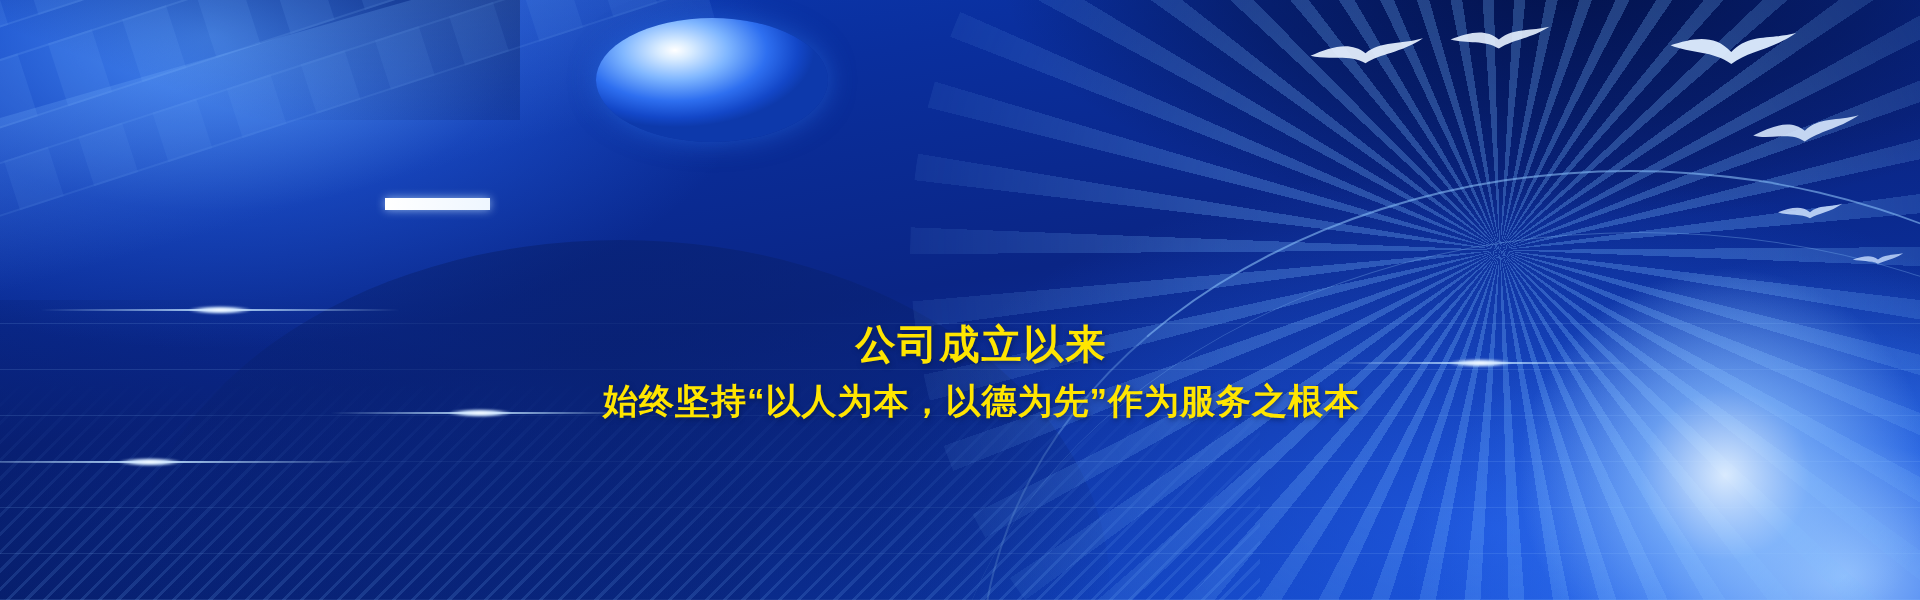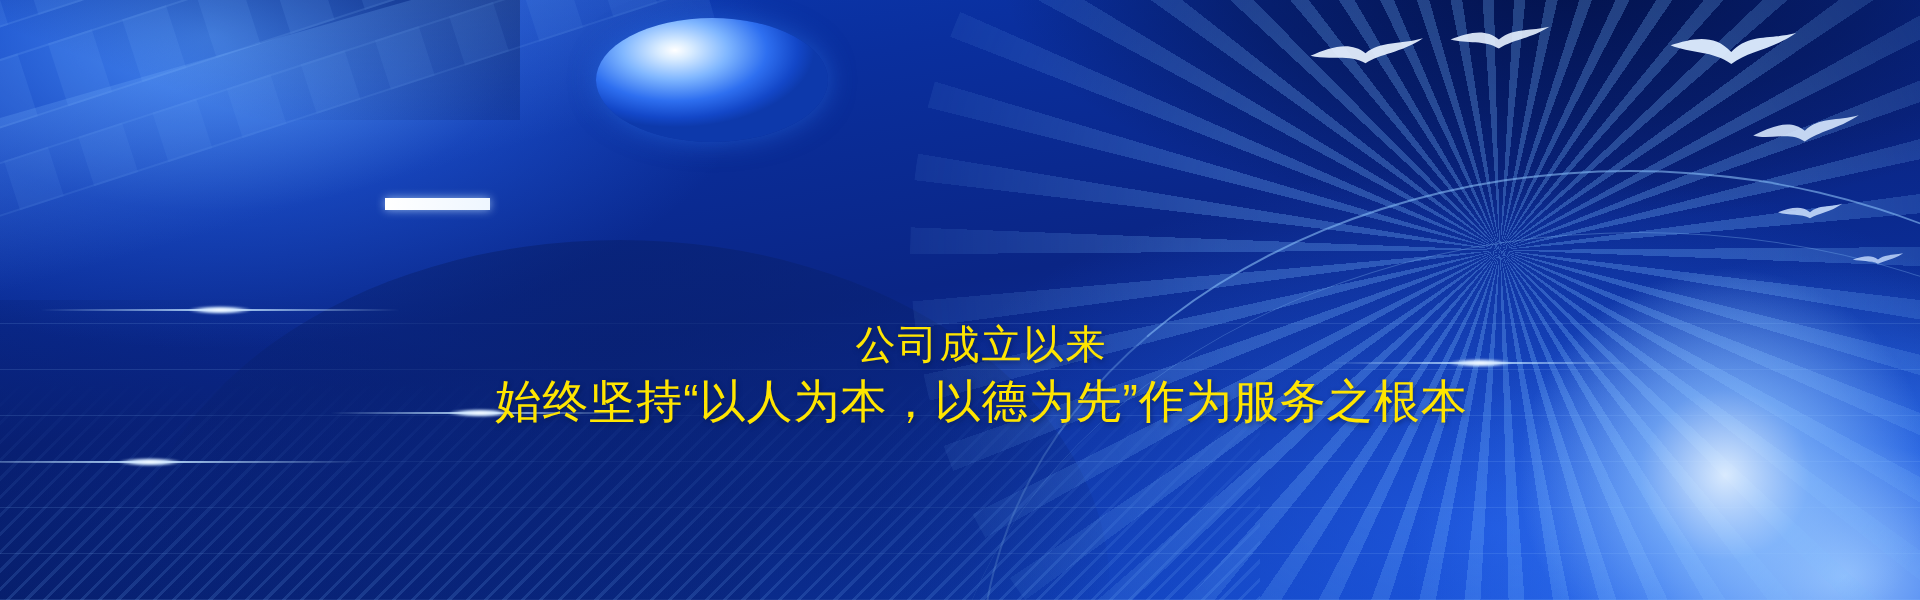--- a/index.html
+++ b/index.html
@@ -173,26 +173,26 @@
     text-shadow:0 0 14px rgba(120,180,255,.55), 2px 3px 6px rgba(0,20,70,.55);
   }
   .headline .t-yellow{
     font-size:108px; font-weight:bold; color:#ffe500;
     letter-spacing:2px; margin-left:-6px; position:relative; top:-18px;
     text-shadow:0 0 16px rgba(255,220,60,.35), 2px 3px 8px rgba(0,20,70,.55);
   }
 
   .subcopy{
     position:absolute; left:8px; right:0; top:318px;
-    text-align:center; color:#ffe500; font-weight:normal;
+    text-align:center; color:#ffe500; font-weight:bold;
     text-shadow:1px 2px 5px rgba(0,20,70,.55);
     margin-left:35px;
   }
   .subcopy .l1{ font-size:40px; line-height:52px; letter-spacing:2px; }
-  .subcopy .l2{ font-size:46px; line-height:62px; letter-spacing:1px; }
+  .subcopy .l2{ font-size:35px; line-height:62px; letter-spacing:1px; }
   .subcopy .l3{ font-size:46px; line-height:62px; letter-spacing:1px; }
 </style>
 </head>
 <body>
 
 <div class="banner">
 
   <div class="vig-tr"></div>
   <div class="vig-tl"></div>
   <div class="vig-bl"></div>

